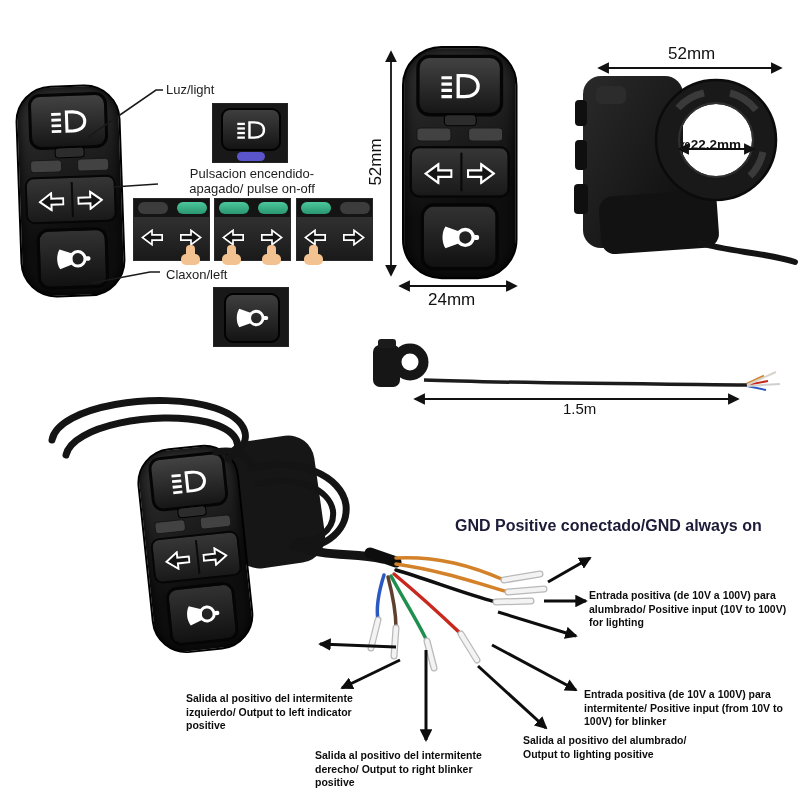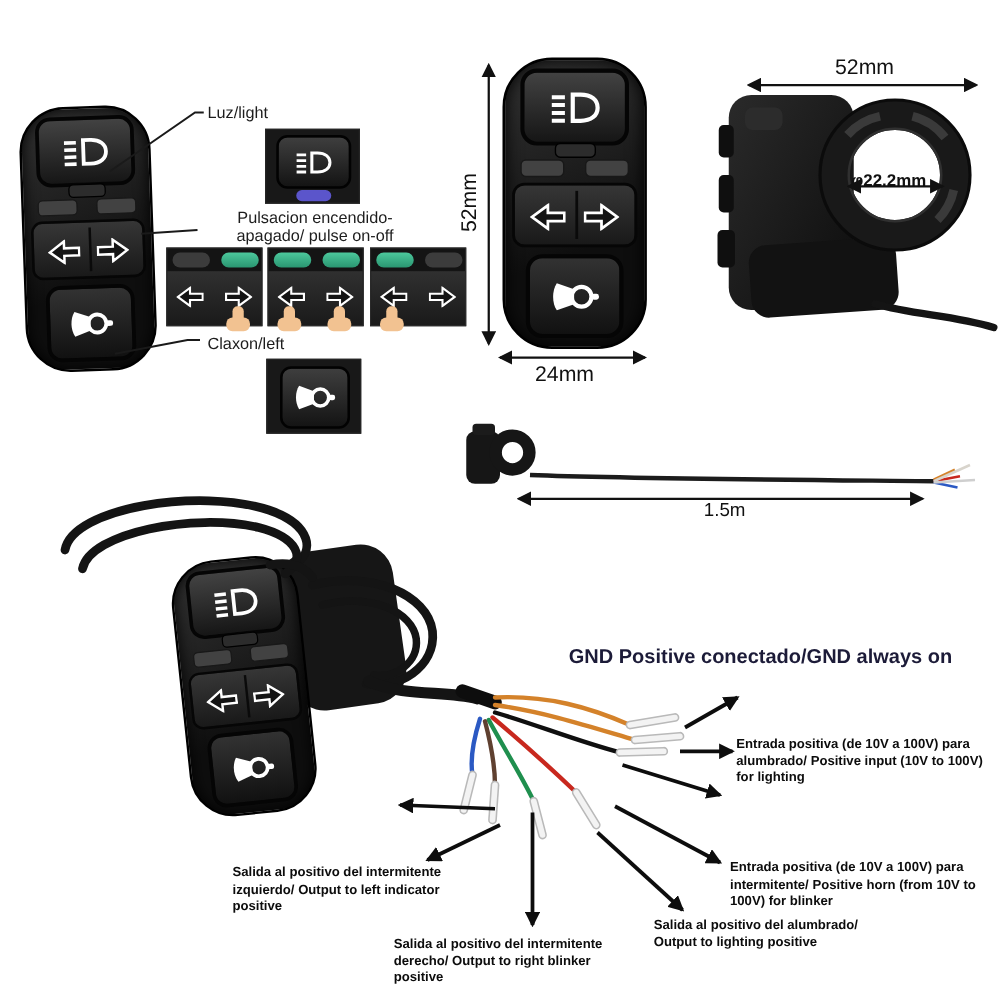--- a/index.html
+++ b/index.html
@@ -246,21 +246,21 @@
           <circle cx="25" cy="13" r="8" fill="none" stroke="#fff" stroke-width="3.4"></circle>
           <path d="M5,2 C1,8 1,18 5,24 L19,19 L19,7 Z" fill="#fff"></path>
           <rect x="33" y="10.5" width="6" height="5" rx="2" fill="#fff"></rect>
         </svg>
     </div>
   </div>
 
   <div class="title-line" style="left:455px;top:516px;">GND Positive conectado/GND always on</div>
 
   <div class="wl" style="left:589px;top:589px;width:205px;">Entrada positiva (de 10V a 100V) para alumbrado/ Positive input (10V to 100V) for lighting</div>
-  <div class="wl" style="left:584px;top:688px;width:205px;">Entrada positiva (de 10V a 100V) para intermitente/ Positive horn (from 10V to 100V) for blinker</div>
+  <div class="wl" style="left:584px;top:688px;width:205px;">Entrada positiva (de 10V a 100V) para intermitente/ Positive input (from 10V to 100V) for blinker</div>
   <div class="wl" style="left:523px;top:734px;width:185px;">Salida al positivo del alumbrado/ Output to lighting positive</div>
 
   <div class="wl" style="left:186px;top:648px;width:180px;margin-top:44px;">Salida al positivo del intermitente izquierdo/ Output to left indicator positive</div>
   <div class="wl" style="left:315px;top:749px;width:175px;">Salida al positivo del intermitente derecho/ Output to right blinker positive</div>
 
   <svg class="overlay" width="800" height="800" viewBox="0 0 800 800">
     <defs>
       <marker id="ah" viewBox="0 0 10 10" refX="8.5" refY="5" markerWidth="6.5" markerHeight="6.5" orient="auto-start-reverse">
           <path d="M0,0L10,5L0,10z" fill="#111"></path>
         </marker>

